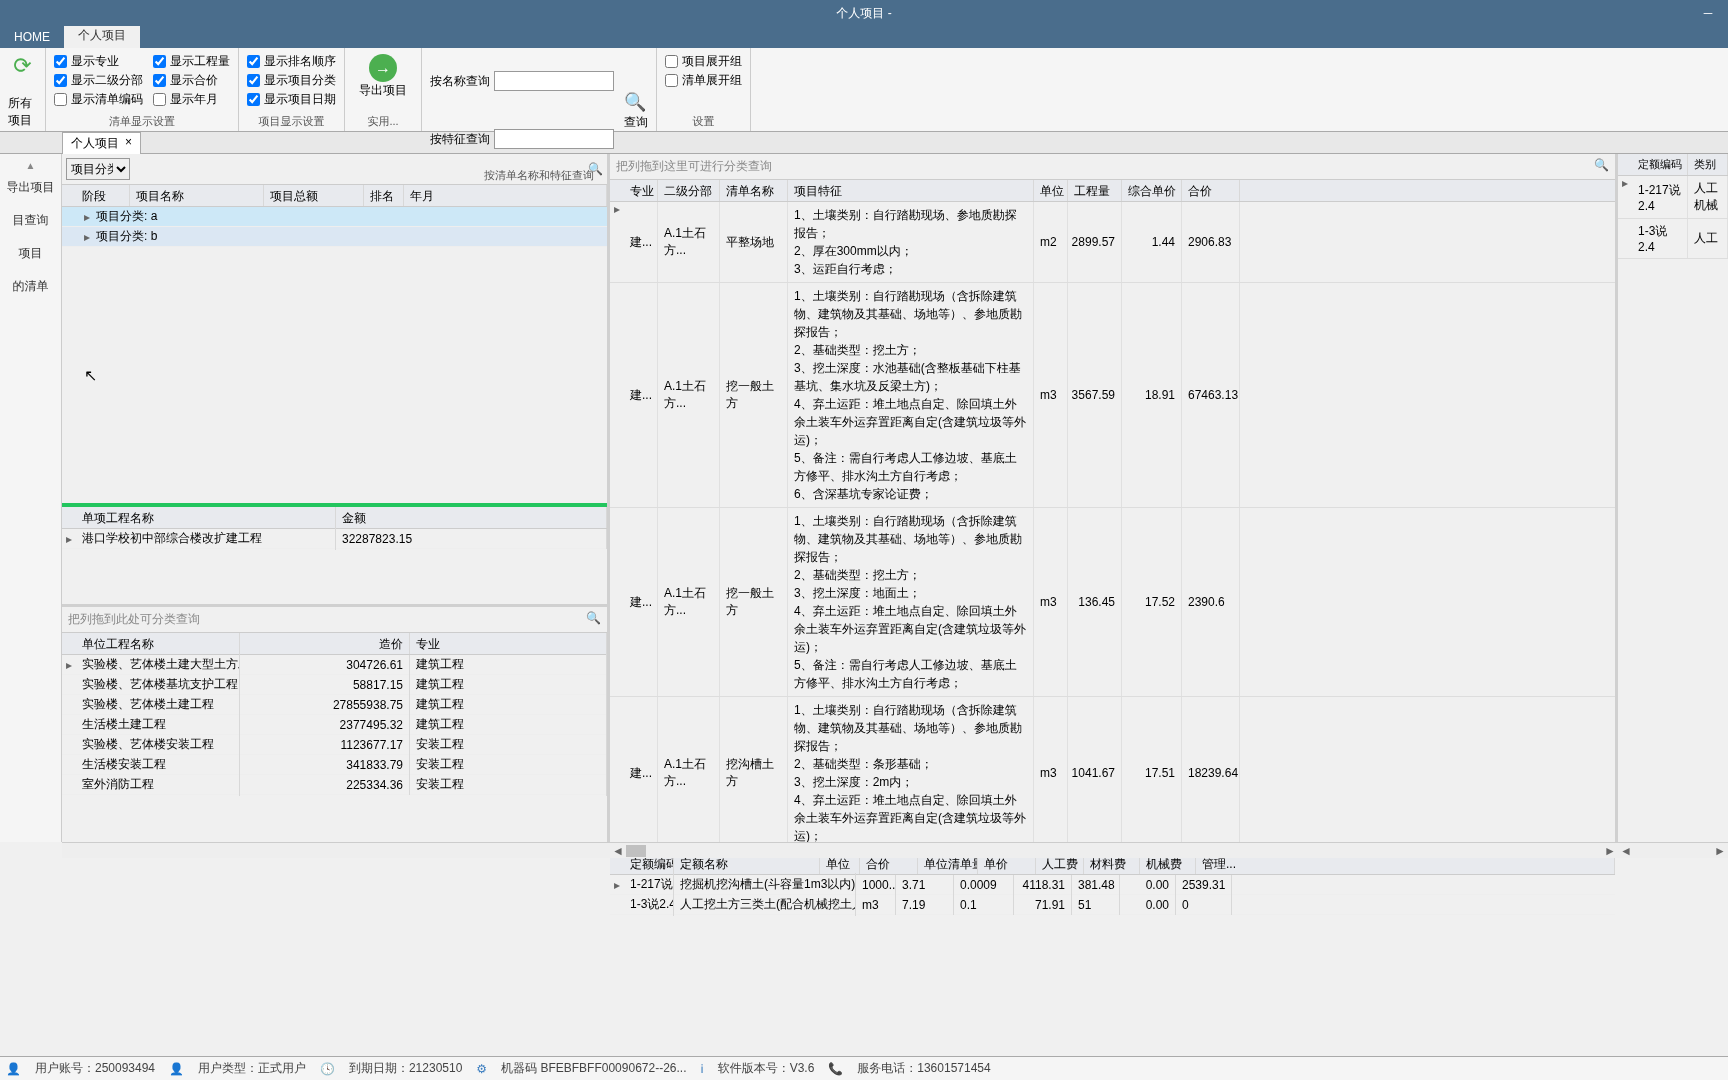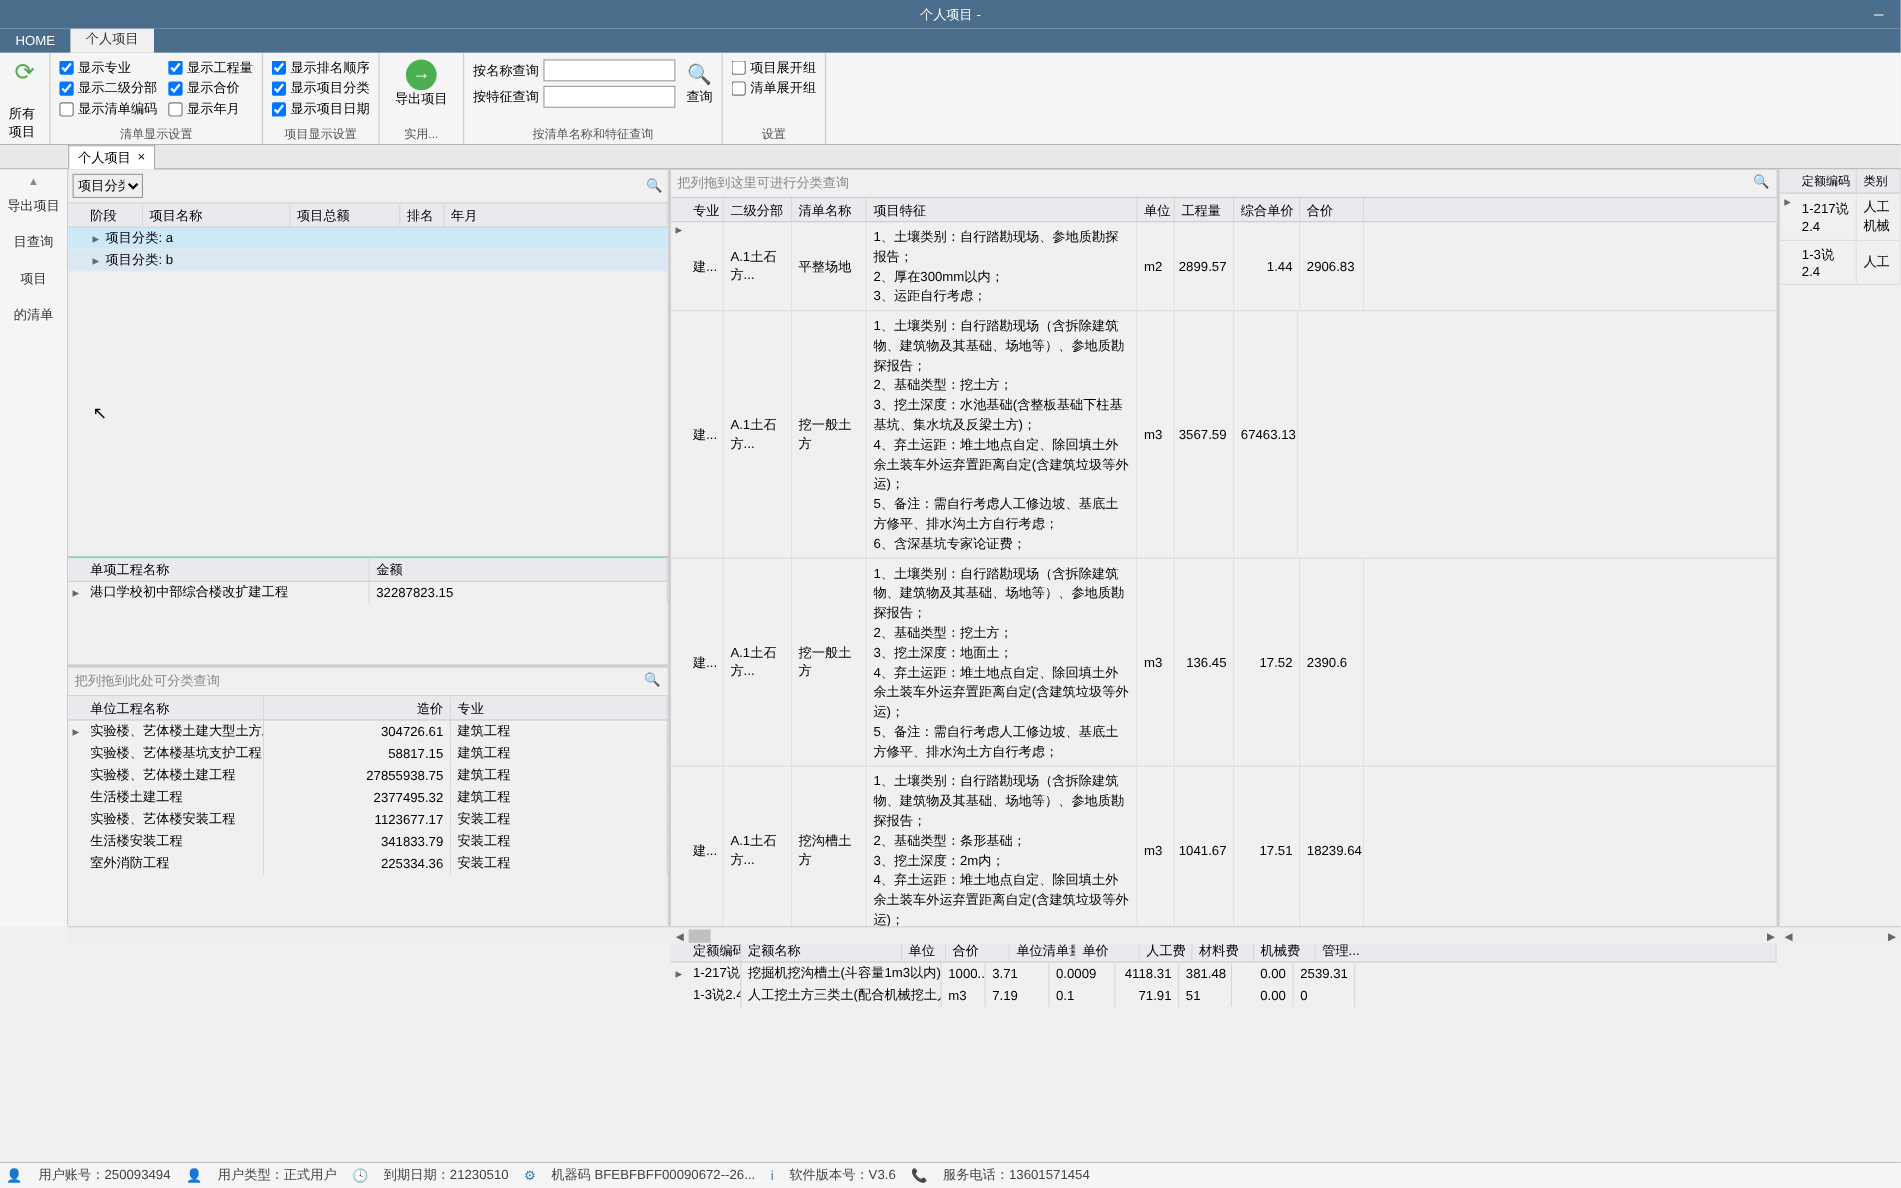--- a/index.html
+++ b/index.html
@@ -16,21 +16,21 @@
 .ribbon { background: #f5f5f5; border-bottom: 1px solid #aaa; height: 84px; display: flex; }
 .ribbon-group { border-right: 1px solid #ccc; display: flex; flex-direction: column; justify-content: space-between; padding: 4px 8px 2px; }
 .ribbon-group .label { text-align: center; color: #555; font-size: 11px; }
 .chk { display: flex; align-items: center; gap: 4px; margin: 1px 0; }
 .chk input { width: 13px; height: 13px; }
 .ribbon-col { display: flex; flex-direction: column; }
 .ribbon-row { display: flex; gap: 10px; }
 .export-btn { display: flex; flex-direction: column; align-items: center; justify-content: center; padding: 2px 6px; }
 .circle-icon { width: 28px; height: 28px; border-radius: 50%; background: #4caf50; color: #fff; display: flex; align-items: center; justify-content: center; font-size: 16px; }
 .refresh-icon { width: 28px; height: 28px; display: flex; align-items: center; justify-content: center; color: #4caf50; font-size: 22px; }
-.search-row { display: flex; align-items: center; gap: 4px; margin: 2px 0; }
+.search-row { display: flex; align-items: center; gap: 4px; margin: 19px 0; }
 .search-row input[type=text] { width: 120px; height: 20px; border: 1px solid #999; }
 .mag-icon { width: 24px; height: 24px; display: flex; align-items: center; justify-content: center; color: #666; font-size: 18px; }
 
 .doc-tab { background: #e8e8e8; border-bottom: 1px solid #aaa; height: 22px; display: flex; align-items: center; padding-left: 62px; }
 .doc-tab .dt { background: #fff; border: 1px solid #aaa; border-bottom: none; padding: 2px 8px; display: flex; gap: 6px; }
 
 .workspace { display: flex; height: 688px; }
 .left-strip { width: 62px; background: #f5f5f5; border-right: 1px solid #ccc; display: flex; flex-direction: column; align-items: center; padding-top: 6px; }
 .left-strip .it { padding: 8px 2px; text-align: center; color: #333; width: 100%; }
 .chev { font-size: 10px; color: #888; }
@@ -40,21 +40,21 @@
 .combo select { width: 64px; height: 22px; border: 1px solid #999; }
 .combo .mag { margin-left: auto; color: #555; }
 
 .thdr { display: flex; background: #e8eaee; border-bottom: 1px solid #ccc; height: 22px; }
 .thdr .c, .trow .c { padding: 3px 6px; border-right: 1px solid #d8d8d8; overflow: hidden; white-space: nowrap; }
 .trow { display: flex; border-bottom: 1px solid #eee; height: 20px; align-items: center; }
 .trow.group { background: #dbe7f3; font-size: 12px; padding-left: 22px; }
 .trow.group.sel { background: #cde8f7; }
 .trow .exp { width: 12px; color: #666; }
 
-.center-grid1 { flex: 0 0 322px; overflow: hidden; border-bottom: 1px solid #22c55e; }
+.center-grid1 { flex: 0 0 322px; overflow: hidden; border-bottom: 4px solid #22c55e; }
 .center-grid2 { flex: 0 0 100px; border-bottom: 3px solid #d0d0d0; }
 .center-grid3 { flex: 1; display: flex; flex-direction: column; }
 .groupdrop { padding: 4px 6px; color: #888; border-bottom: 1px solid #ccc; display: flex; }
 .groupdrop .mag { margin-left: auto; }
 
 .right-col { flex: 1; display: flex; flex-direction: column; border-right: 3px solid #d0d0d0; }
 .right-top { flex: 0 0 424px; display: flex; flex-direction: column; border-bottom: 3px solid #d0d0d0; }
 .right-bot { flex: 1; }
 .rgrid-body { overflow-y: auto; flex: 1; }
 .rrow { display: flex; border-bottom: 1px solid #ddd; }
@@ -336,20 +336,21 @@
             <div class="c" style="width:62px">A.1土石方...</div>
             <div class="c" style="width:68px">挖一般土方</div>
             <div class="c features" style="width:246px;align-items:flex-start">1、土壤类别：自行踏勘现场（含拆除建筑物、建筑物及其基础、场地等）、参地质勘探报告；
 2、基础类型：挖土方；
 3、挖土深度：水池基础(含整板基础下柱基基坑、集水坑及反梁土方)；
 4、弃土运距：堆土地点自定、除回填土外余土装车外运弃置距离自定(含建筑垃圾等外运)；
 5、备注：需自行考虑人工修边坡、基底土方修平、排水沟土方自行考虑；
 6、含深基坑专家论证费；</div>
             <div class="c" style="width:34px">m3</div>
             <div class="c num" style="width:54px">3567.59</div>
+            <div class="c num" style="width:60px">18.91</div>
             <div class="c" style="width:58px">67463.13</div>
           </div>
           <div class="rrow">
             <div class="row-ptr"></div>
             <div class="c" style="width:34px">建...</div>
             <div class="c" style="width:62px">A.1土石方...</div>
             <div class="c" style="width:68px">挖一般土方</div>
             <div class="c features" style="width:246px;align-items:flex-start">1、土壤类别：自行踏勘现场（含拆除建筑物、建筑物及其基础、场地等）、参地质勘探报告；
 2、基础类型：挖土方；
 3、挖土深度：地面土；

